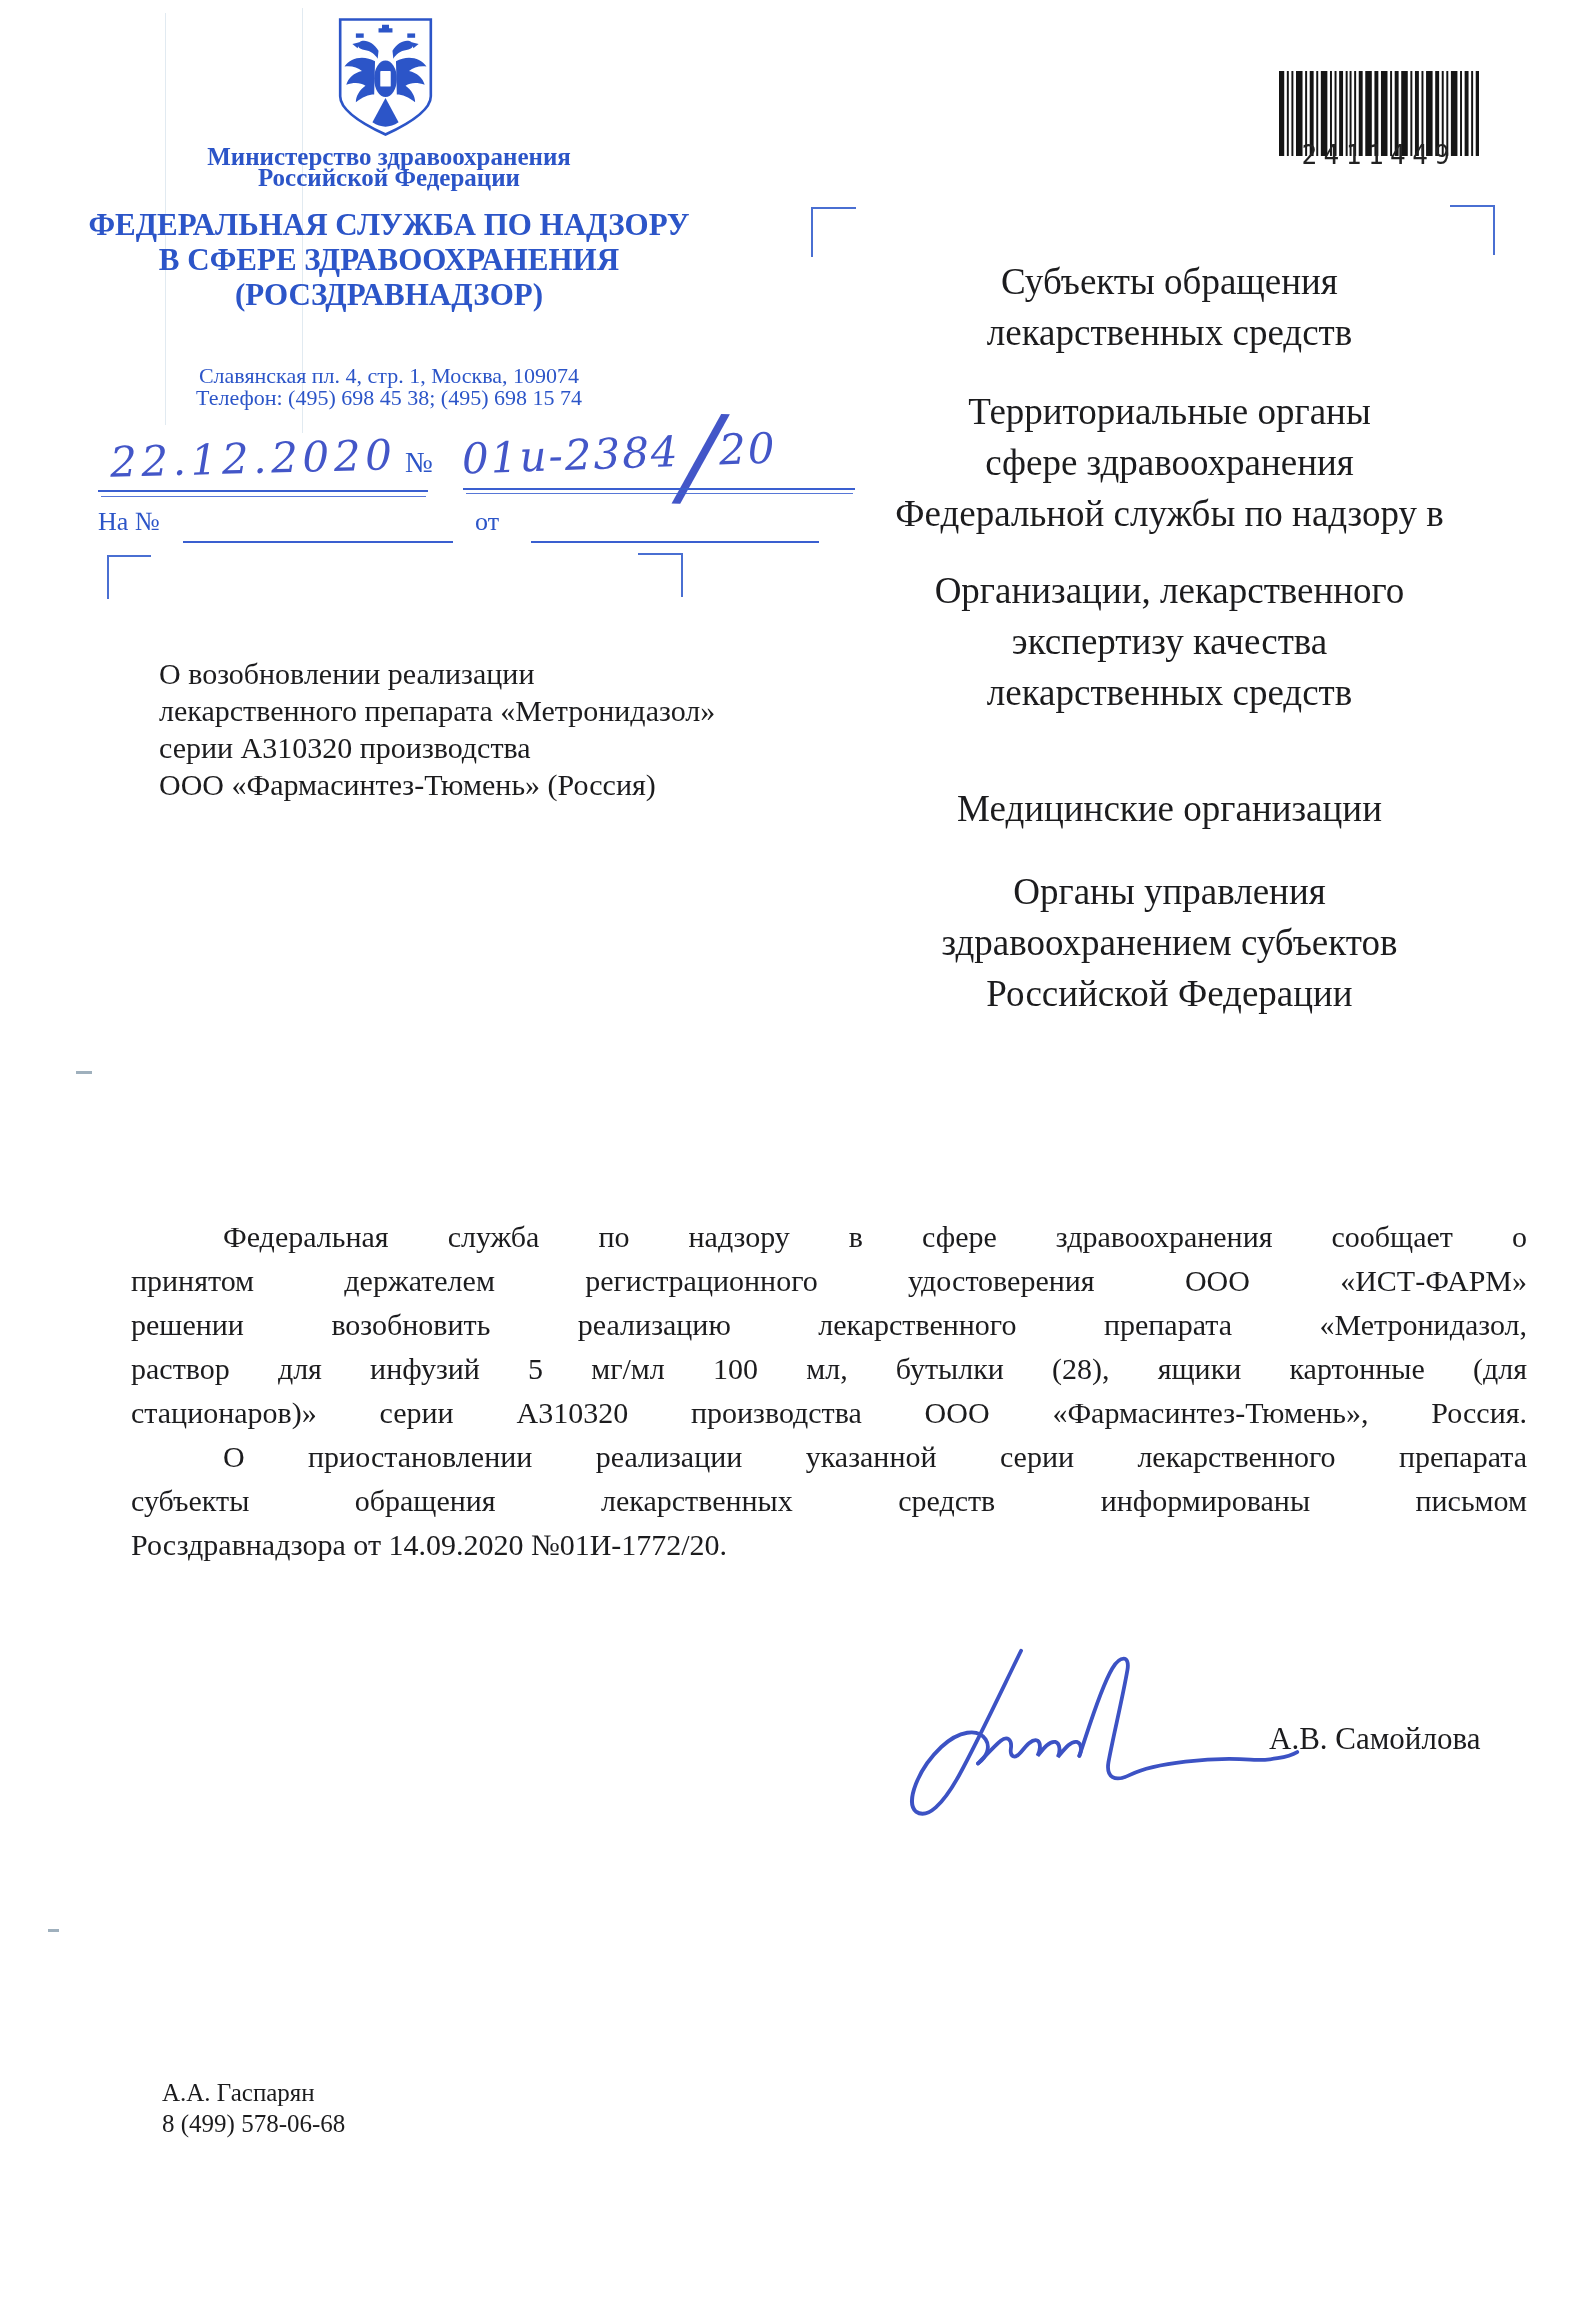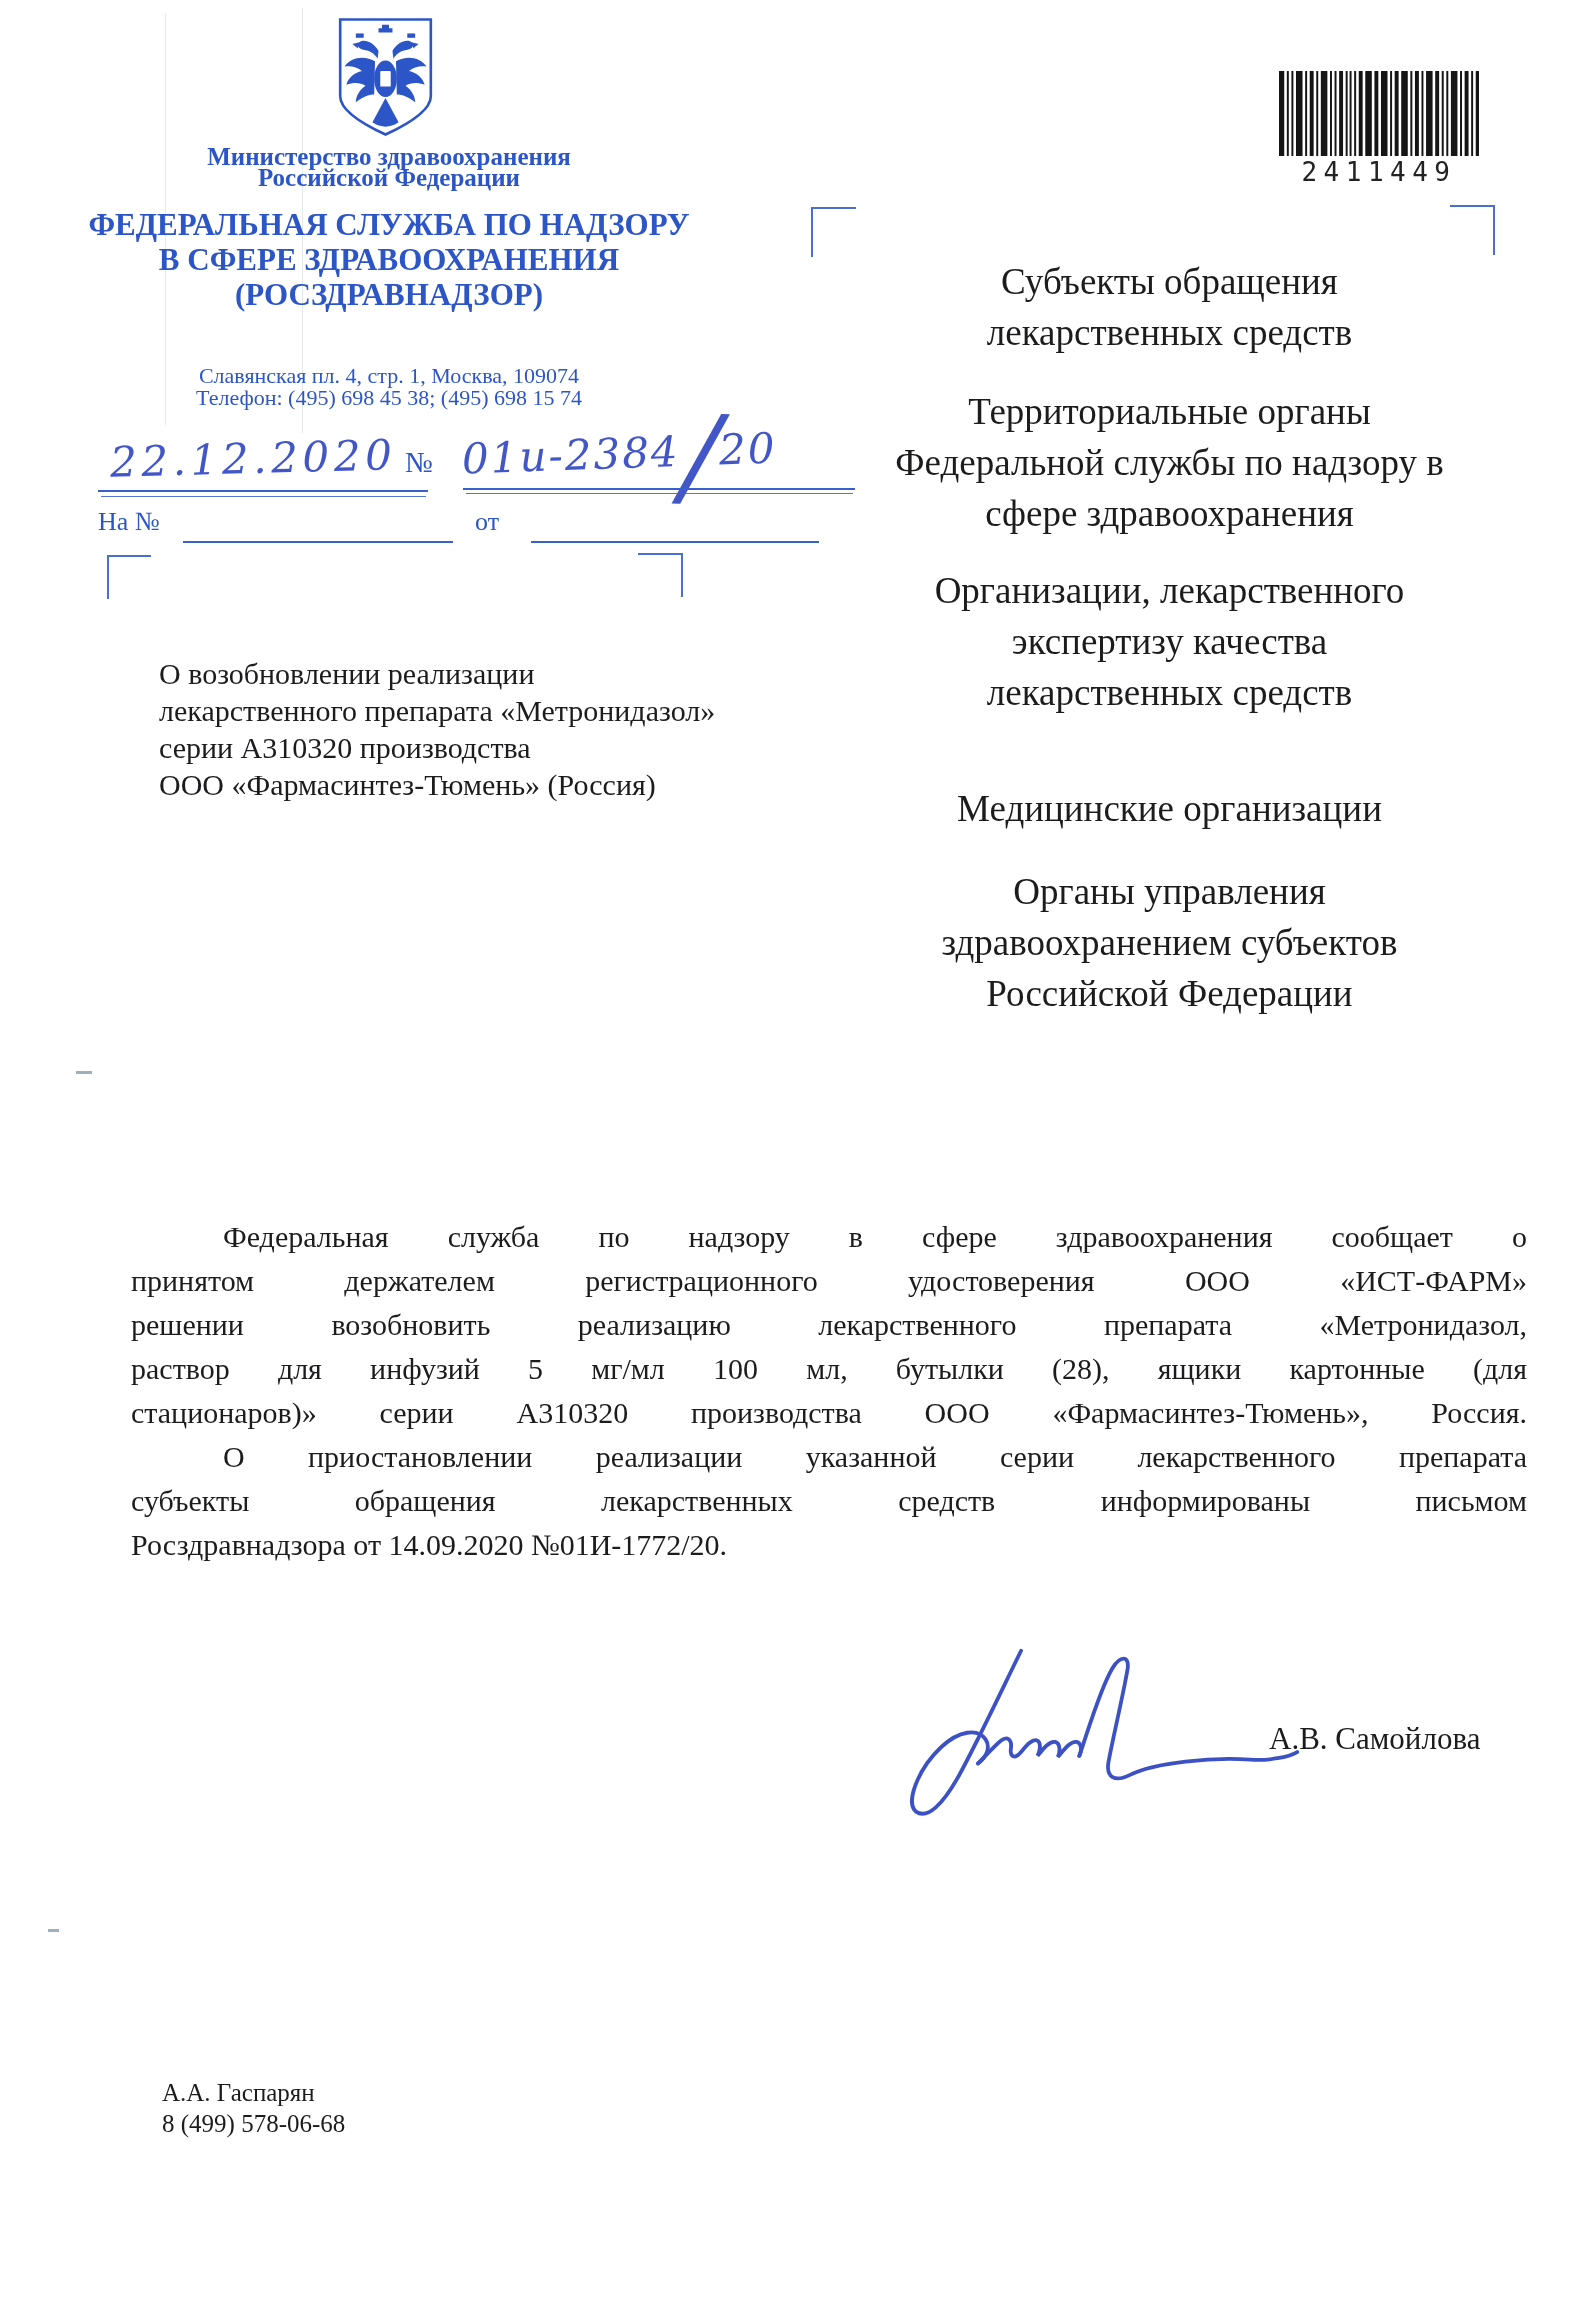--- a/index.html
+++ b/index.html
@@ -40,21 +40,21 @@
   
   .body-block{left:131px;top:1215px;width:1396px;color:#1c1c1e;font-size:30px;}
   .bl{line-height:44px;height:44px;white-space:normal;}
   .just{text-align:justify;text-align-last:justify;}
   .first{text-indent:92px;}
   .norm{text-align:left;}
 
   .sig-name{left:1269px;top:1721px;font-size:31px;color:#1c1c1e;}
   .footer{left:162px;top:2077px;font-size:25px;line-height:31px;color:#1c1c1e;}
 
-  .bc-digits{left:1279px;top:157px;width:200px;text-align:center;
+  .bc-digits{left:1279px;top:140px;width:200px;text-align:center;
     font-family:"DejaVu Sans Mono", monospace;font-size:26px;letter-spacing:6.5px;color:#222;}
 
   .streak{background:#c9d8e6;opacity:.55;}
   .dash{background:#9fb0bd;}
 </style>
 </head>
 <body>
 
 <div class="page">
 
@@ -156,22 +156,22 @@
   <div class="abs corner c-tr" style="left:638px;top:553px;width:43px;height:42px;"></div>
   <div class="abs corner c-tl" style="left:811px;top:207px;width:43px;height:48px;"></div>
   <div class="abs corner c-tr" style="left:1450px;top:205px;width:43px;height:48px;"></div>
 
   <div class="abs rgroup" style="top:256px;">
     <div>Субъекты обращения</div>
     <div>лекарственных средств</div>
   </div>
   <div class="abs rgroup" style="top:386px;">
     <div>Территориальные органы</div>
+    <div>сфере здравоохранения</div>
     <div>Федеральной службы по надзору в</div>
-    <div>сфере здравоохранения</div>
   </div>
   <div class="abs rgroup" style="top:565px;">
     <div>Организации, лекарственного</div>
     <div>экспертизу качества</div>
     <div>лекарственных средств</div>
   </div>
   <div class="abs rgroup" style="top:783px;">
     <div>Медицинские организации</div>
   </div>
   <div class="abs rgroup" style="top:866px;">

